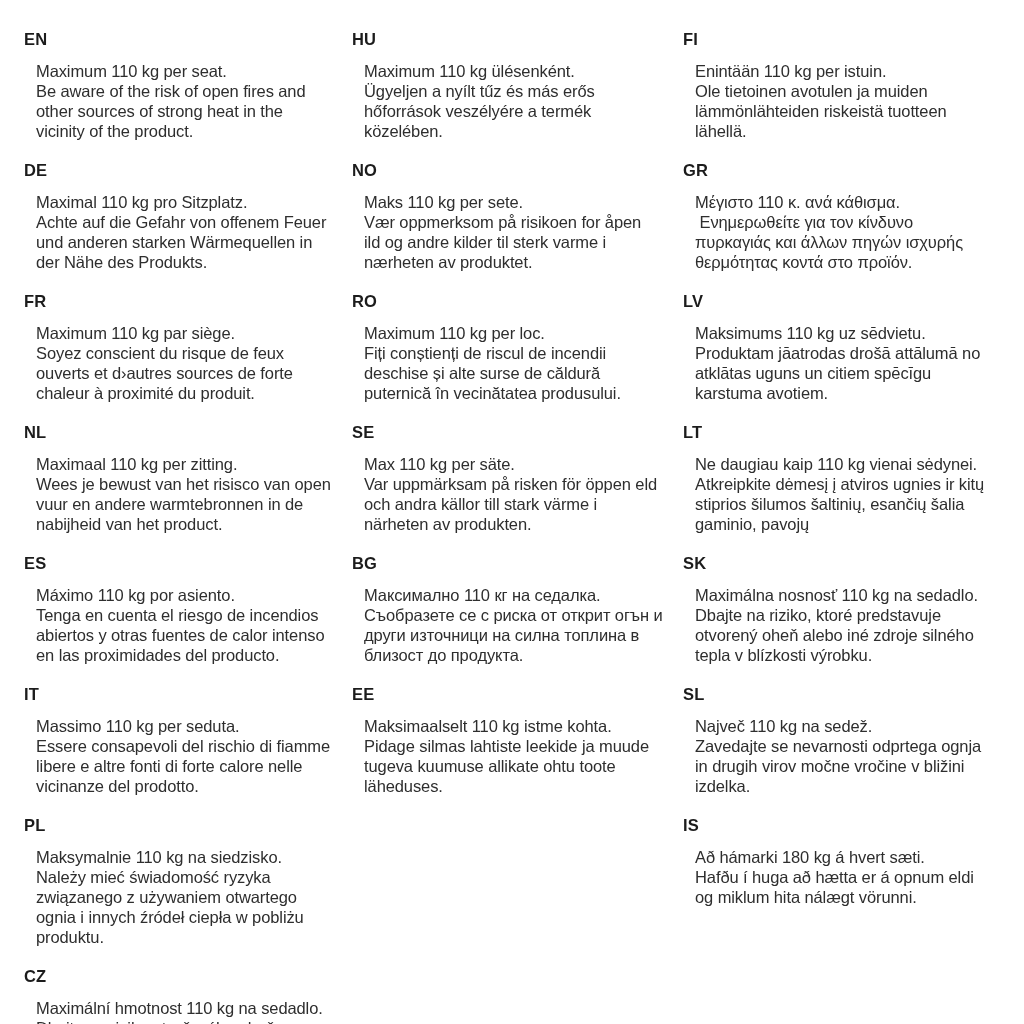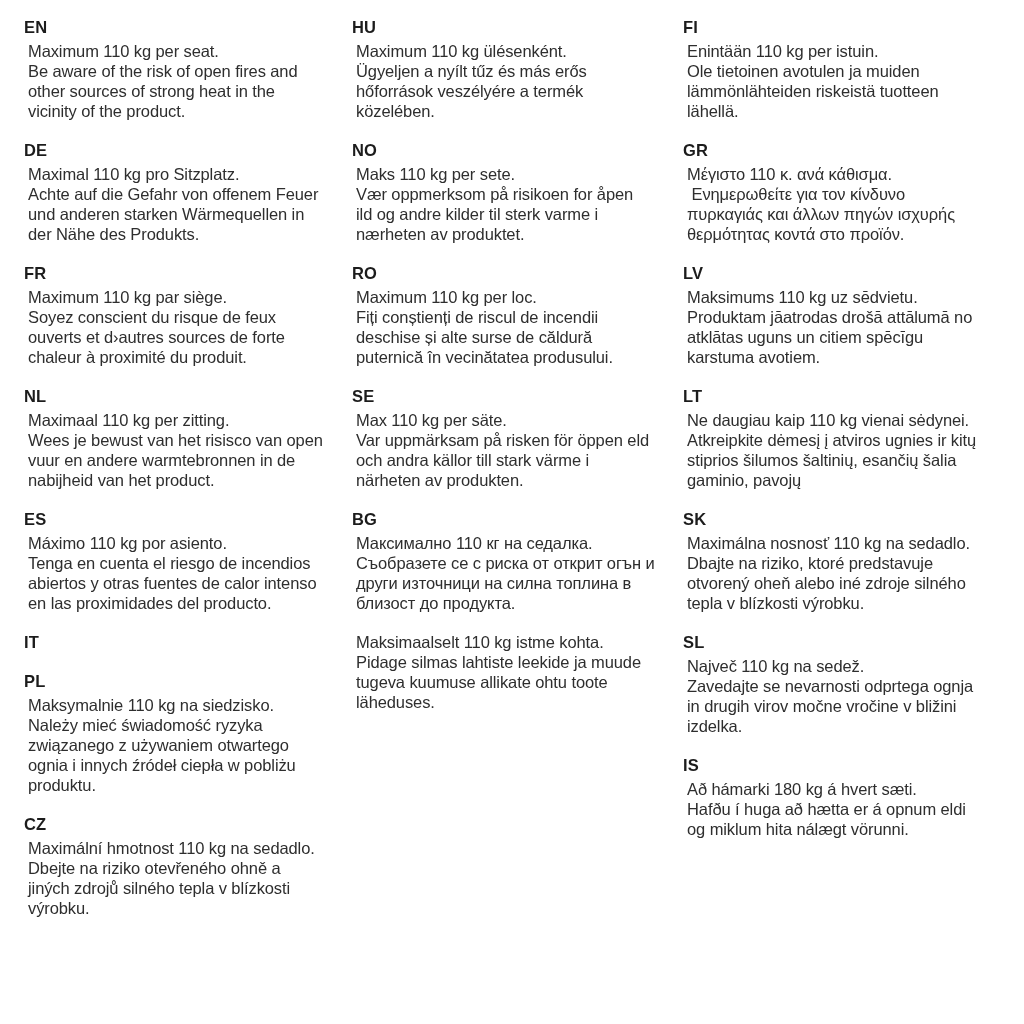--- a/index.html
+++ b/index.html
@@ -11,21 +11,21 @@
     width: 1024px;
     height: 1024px;
     overflow: hidden;
     font-family: "Liberation Sans", sans-serif;
     color: #2e2e2e;
   }
   .page {
     box-sizing: border-box;
     width: 1024px;
     height: 1024px;
-    padding: 17px 0 0 24px;
+    padding: 29px 0 0 24px;
     display: flex;
     background: #ffffff;
   }
   .col {
     flex: none;
   }
   .col-1 { width: 328px; }
   .col-2 { width: 331px; }
   .col-3 { width: 341px; }
   .block {
@@ -33,21 +33,21 @@
   }
   .lang-code {
     margin: 0;
     font-size: 16.5px;
     font-weight: 700;
     line-height: 20px;
     color: #1c1c1c;
     letter-spacing: 0.2px;
   }
   .body-text {
-    margin: 4px;
+    margin: 12px;
     font-size: 16.5px;
     font-weight: 400;
     line-height: 20px;
     white-space: pre;
     letter-spacing: -0.1px;
     color: #2e2e2e;
   }
 </style>
 </head>
 <body>
@@ -89,20 +89,24 @@
   <div class="block">
     <h2 class="lang-code">ES</h2>
     <p class="body-text">Máximo 110 kg por asiento.
 Tenga en cuenta el riesgo de incendios
 abiertos y otras fuentes de calor intenso
 en las proximidades del producto.</p>
   </div>
 
   <div class="block">
     <h2 class="lang-code">IT</h2>
+    <p class="body-text">Massimo 110 kg per seduta.
+Essere consapevoli del rischio di fiamme
+libere e altre fonti di forte calore nelle
+vicinanze del prodotto.</p>
   </div>
 
   <div class="block">
     <h2 class="lang-code">PL</h2>
     <p class="body-text">Maksymalnie 110 kg na siedzisko.
 Należy mieć świadomość ryzyka
 związanego z używaniem otwartego
 ognia i innych źródeł ciepła w pobliżu
 produktu.</p>
   </div>
@@ -152,20 +156,21 @@
 
   <div class="block">
     <h2 class="lang-code">BG</h2>
     <p class="body-text">Максимално 110 кг на седалка.
 Съобразете се с риска от открит огън и
 други източници на силна топлина в
 близост до продукта.</p>
   </div>
 
   <div class="block">
+    <h2 class="lang-code">EE</h2>
     <p class="body-text">Maksimaalselt 110 kg istme kohta.
 Pidage silmas lahtiste leekide ja muude
 tugeva kuumuse allikate ohtu toote
 läheduses.</p>
   </div>
 </section>
   <section class="col col-3">
   <div class="block">
     <h2 class="lang-code">FI</h2>
     <p class="body-text">Enintään 110 kg per istuin.

